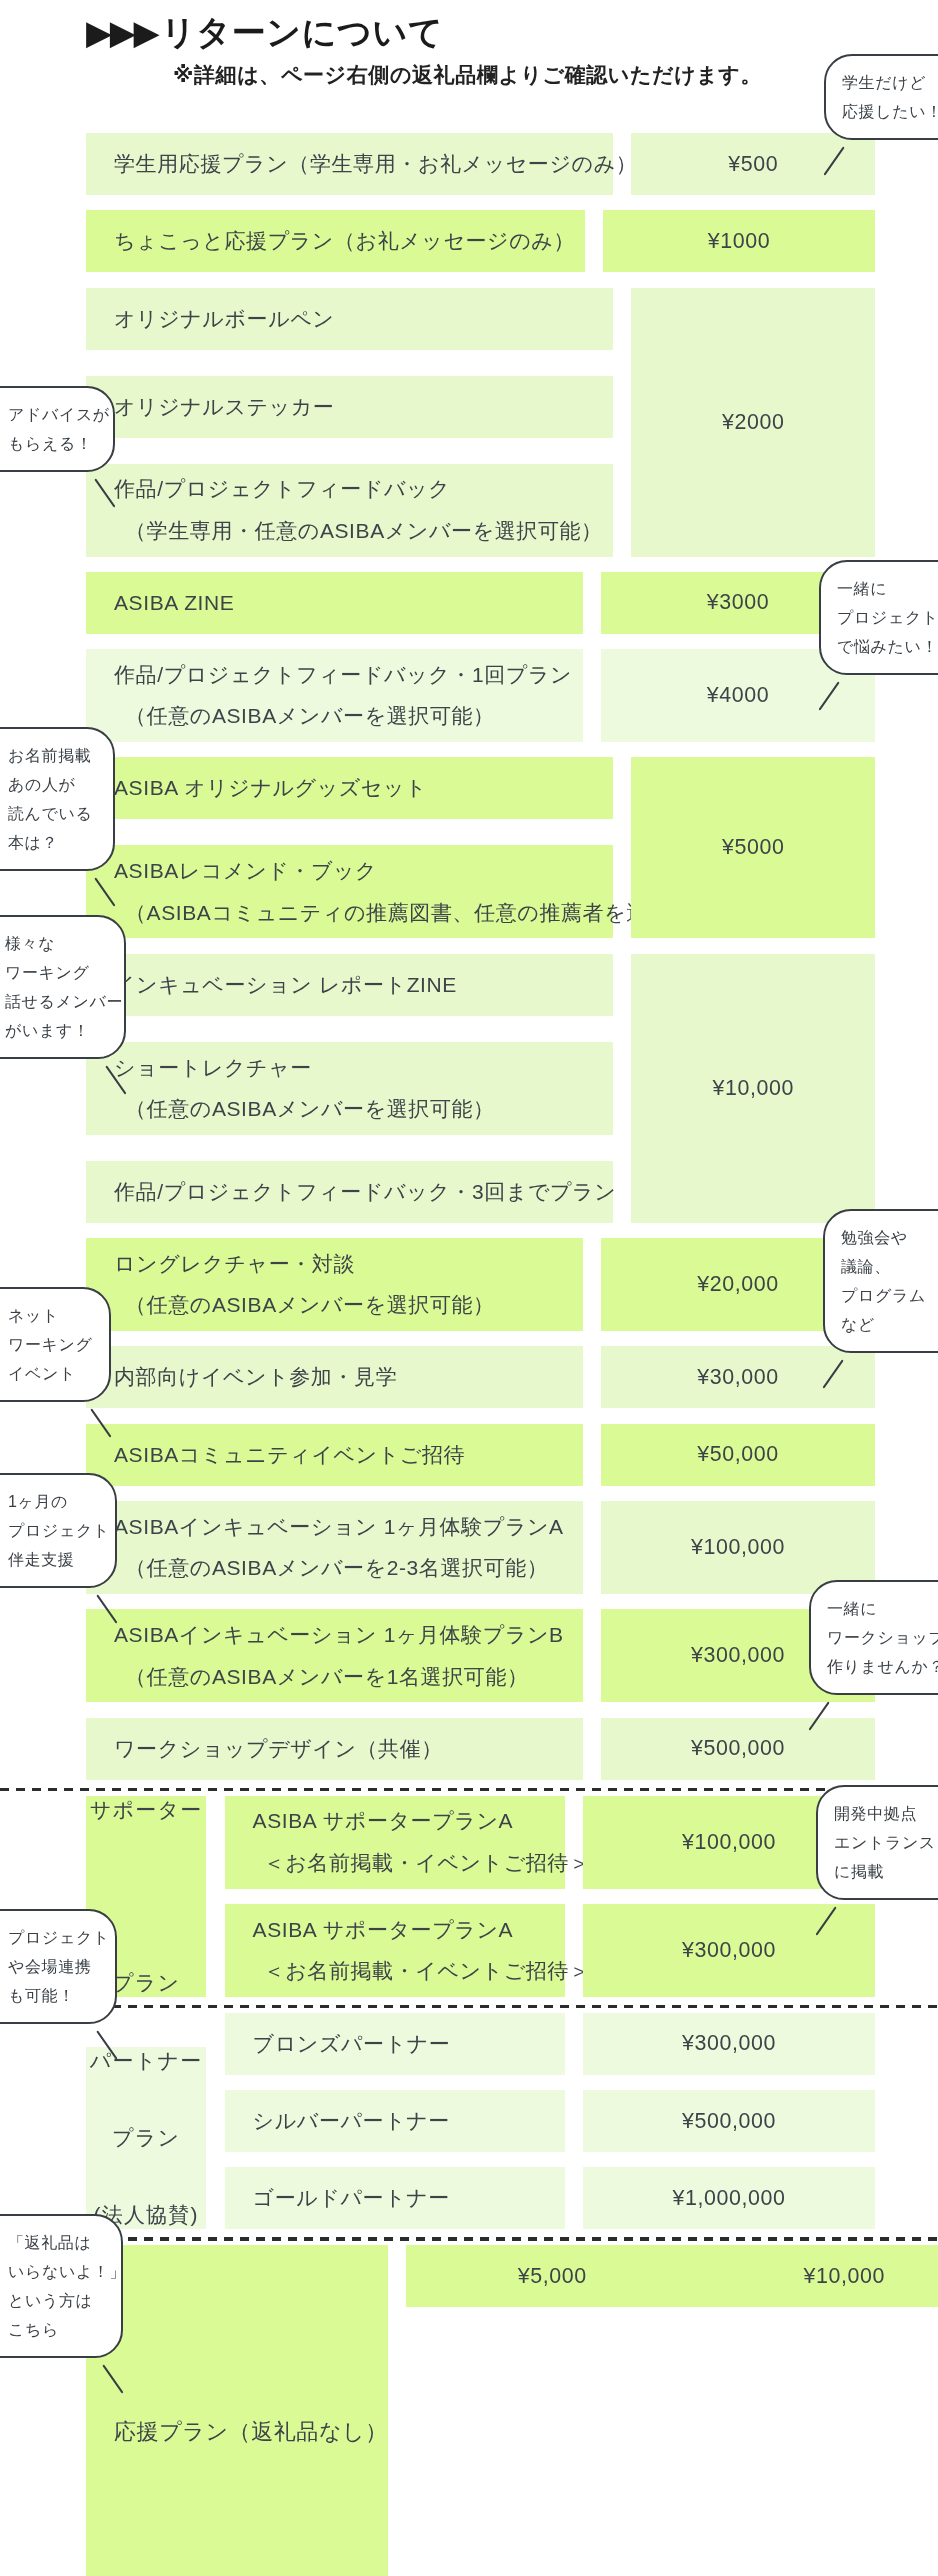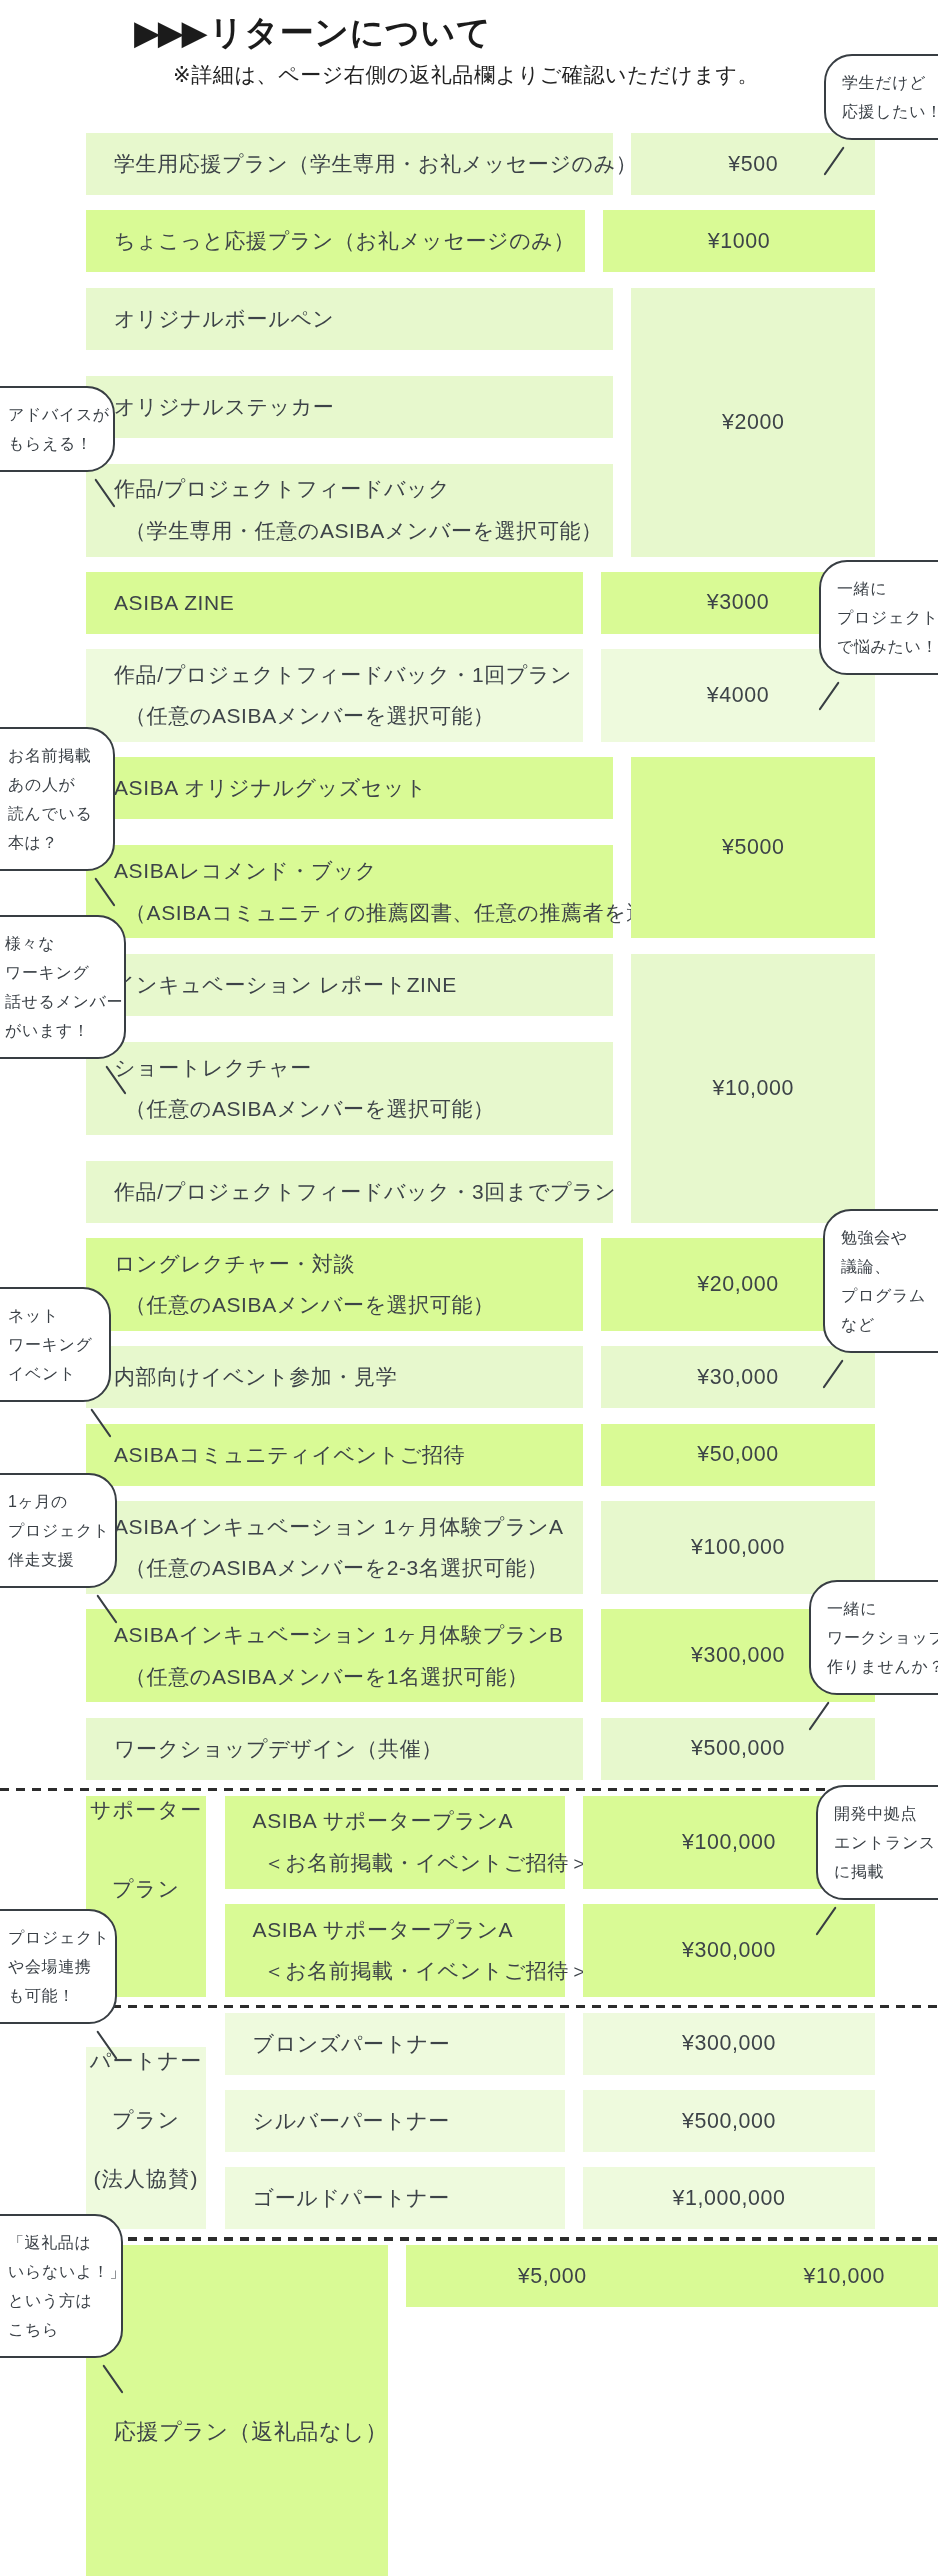--- a/index.html
+++ b/index.html
@@ -1,36 +1,36 @@
 <!DOCTYPE html>
 <html style="font-size:9.8px"><head>
 <meta charset="utf-8">
 <style>
   html,body{margin:0;padding:0;}
   body{background:#ffffff;font-family:"Liberation Sans","DejaVu Sans",sans-serif;}
   .page{position:relative;width:939px;height:2576px;background:#fff;overflow:hidden;}
   
-  .title{position:absolute;left:86px;top:9.8px;font-size:34px;font-weight:900;color:#1b1b1b;letter-spacing:0.6px;white-space:nowrap;margin-left:48px;}
+  .title{position:absolute;left:86px;top:9.8px;font-size:34px;font-weight:900;color:#1b1b1b;letter-spacing:0.6px;white-space:nowrap;}
   .title .arrows{letter-spacing:-2.4px;margin-right:3.7px;}
-  .note{position:absolute;left:173px;top:61px;font-size:21px;color:#222;letter-spacing:0.6px;white-space:nowrap;}
+  .note{position:absolute;left:173px;top:61px;font-size:21px;color:#222;letter-spacing:0.6px;white-space:nowrap;font-weight:bold;}
   
   .tbl{position:absolute;left:86px;top:133px;width:789px;}
   .row,.grp,.lgrp,.big{display:flex;margin-bottom:15.3px;}
   .shade-bright{background:var(--c-bright);}
   .shade-light{background:var(--c-light);}
   .shade-xlight{background:var(--c-xlight);}
   .label-cell{width:527px;box-sizing:border-box;display:flex;flex-direction:column;justify-content:center;row-gap:13.5px;padding-left:28px;padding-right:9.8px;}
   .h1{height:62px;} .h2{height:93px;}
   .cell-line{font-size:21px;color:#3d4348;letter-spacing:0.6px;white-space:nowrap;}
   .cell-line.sub{padding-left:11px;}
   .price-cell{width:292px;margin-left:18.4px;display:flex;align-items:center;justify-content:center;}
   .price-txt{font-size:21.4px;color:#3d4348;letter-spacing:0.6px;}
   .grp-items{width:527px;display:flex;flex-direction:column;row-gap:26px;}
   .grp-items .label-cell{width:527px;}
-  .lgrp-side{width:168px;box-sizing:border-box;display:flex;flex-direction:column;justify-content:flex-start;align-items:center;}
+  .lgrp-side{width:168px;box-sizing:border-box;display:flex;flex-direction:column;justify-content:space-between;align-items:center;}
   .side-line{font-size:21px;color:#3d4348;letter-spacing:1.2px;white-space:nowrap;}
   .lgrp-rows{display:flex;flex-direction:column;row-gap:15.3px;margin-left:18.4px;}
   .lrow{display:flex;}
   .lrow .label-cell{width:340px;}
   .divider{height:3.1px;width:939px;margin:-7.3px 0 4.9px -86px;background:repeating-linear-gradient(90deg,#2c2c2c 0 8.6px,transparent 8.6px 16px);}
   .big-label{width:527px;height:374px;box-sizing:border-box;display:flex;align-items:center;padding-left:28px;}
   .big-label .cell-line{font-size:22px;}
   .big-prices{display:flex;flex-direction:row;row-gap:20px;margin-left:18.4px;}
   .big-prices .price-cell{margin-left:0;height:62px;}
   

